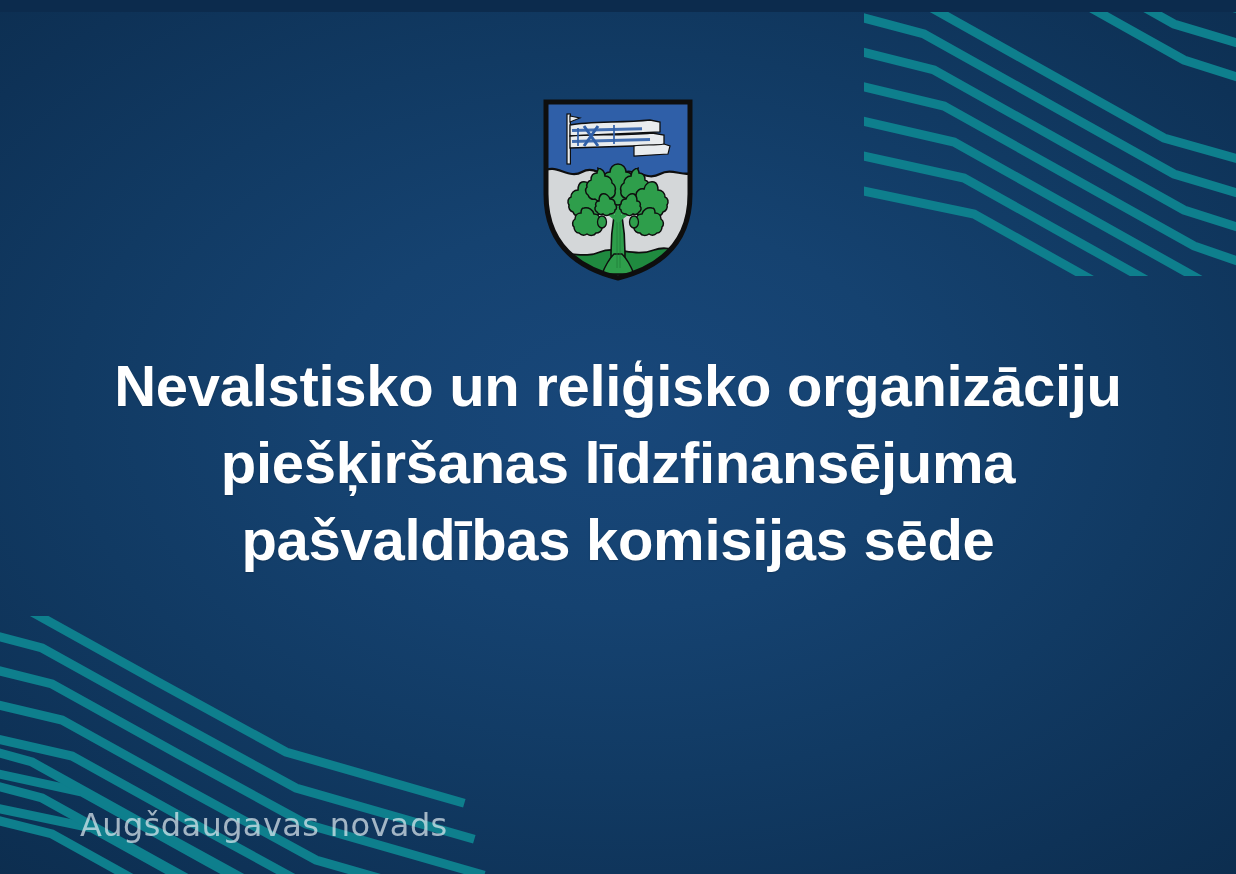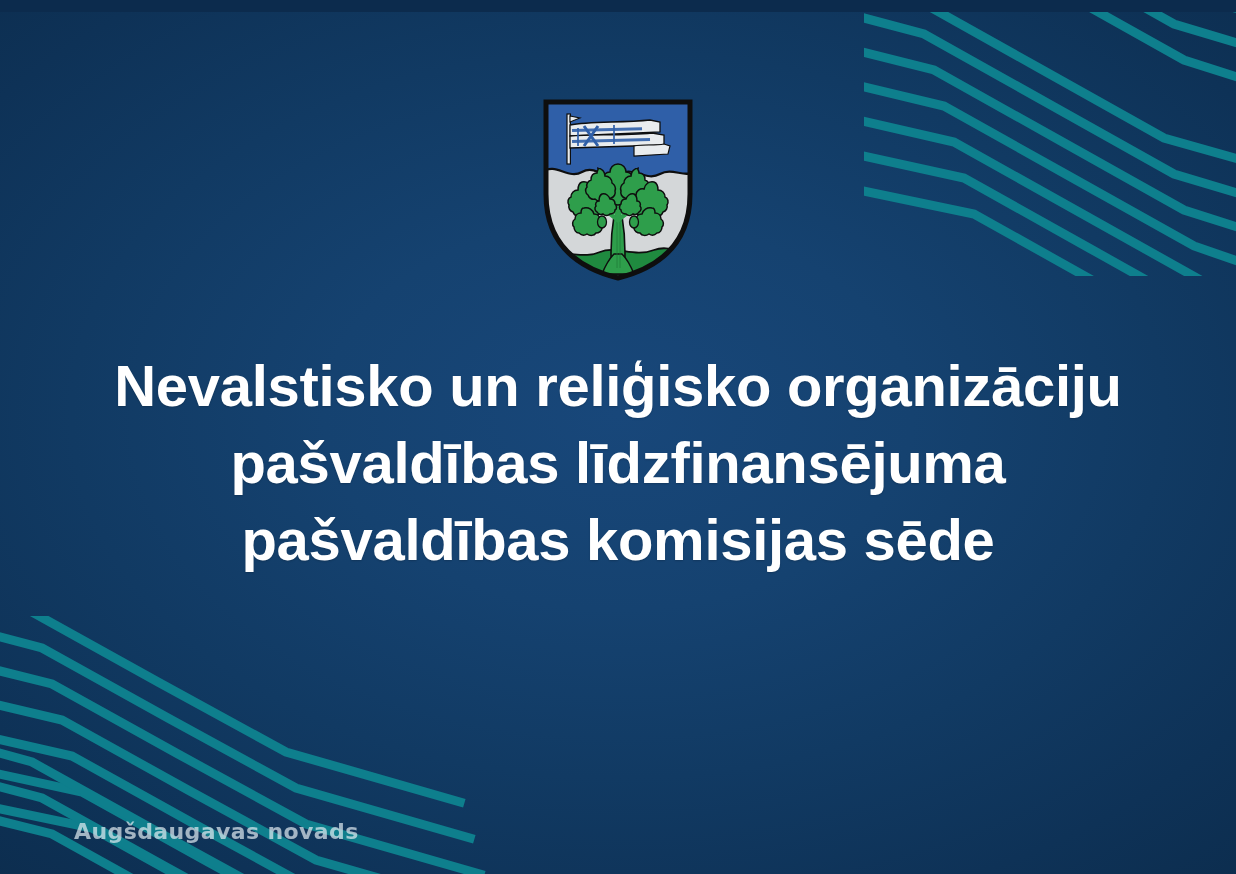--- a/index.html
+++ b/index.html
@@ -70,24 +70,24 @@
     letter-spacing: -0.3px;
     padding: 0 56px;
     box-sizing: border-box;
     text-shadow: 0 1px 2px rgba(0,0,0,0.18);
   }
   .title .line { display: block; white-space: nowrap; }
 
   
   .watermark {
     position: absolute;
-    left: 74px;
+    left: 80px;
     bottom: 42px;
-    font-size: 22px;
-    font-weight: bold;
+    font-size: 32px;
+    font-weight: normal;
     color: rgba(226, 236, 242, 0.70);
     letter-spacing: 0.4px;
     font-family: "DejaVu Sans", sans-serif;
   }
 </style>
 </head>
 <body>
 
 <div id="slide">
 
@@ -226,19 +226,19 @@
           <path d="M36 30 L36 48 M72 27 L72 46" stroke="#2f5fa8" stroke-width="2" fill="none" opacity=".85"></path>
         </g>
       </g>
 
       <path d="M4 4 H148 V96 C148 140 124 168 76 180 C28 168 4 140 4 96 Z" fill="none" stroke="#0e0e0e" stroke-width="5"></path>
     </svg>
   </div>
 
   <div class="title">
     <span class="line">Nevalstisko un reliģisko organizāciju</span>
-    <span class="line">pašvaldības līdzfinansējuma</span>
+    <span class="line">piešķiršanas līdzfinansējuma</span>
     <span class="line">pašvaldības komisijas sēde</span>
   </div>
 
   <div class="watermark">Augšdaugavas novads</div>
 
 </div>
 
 </body></html>

